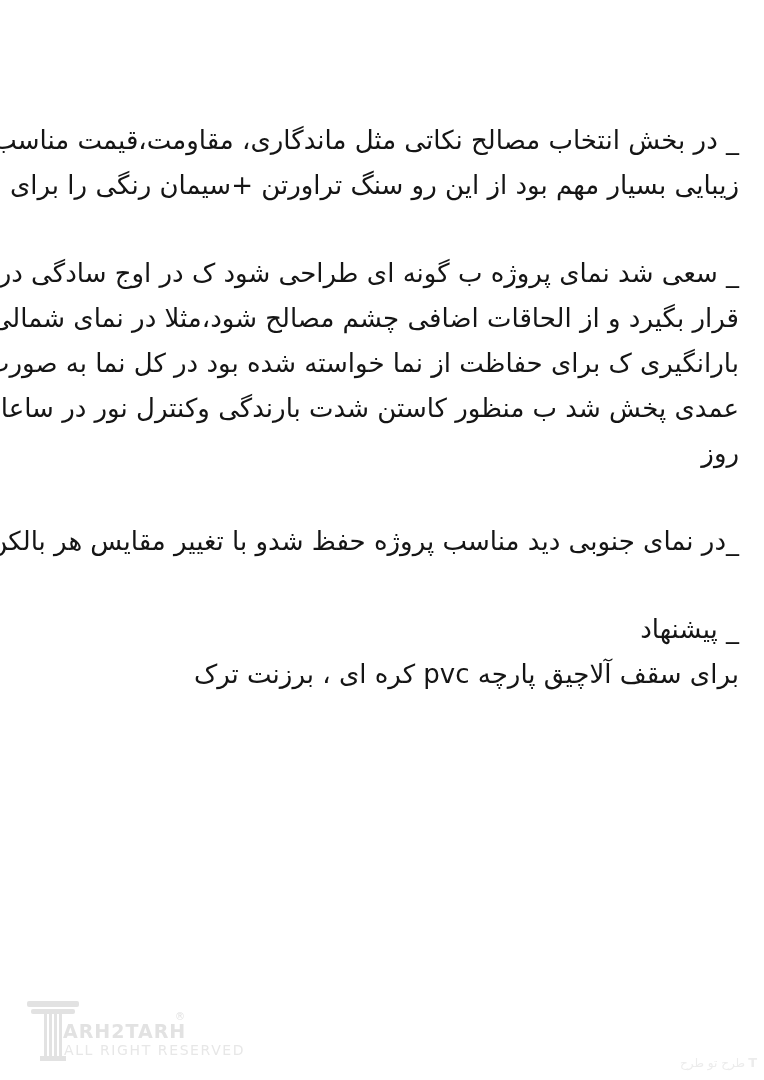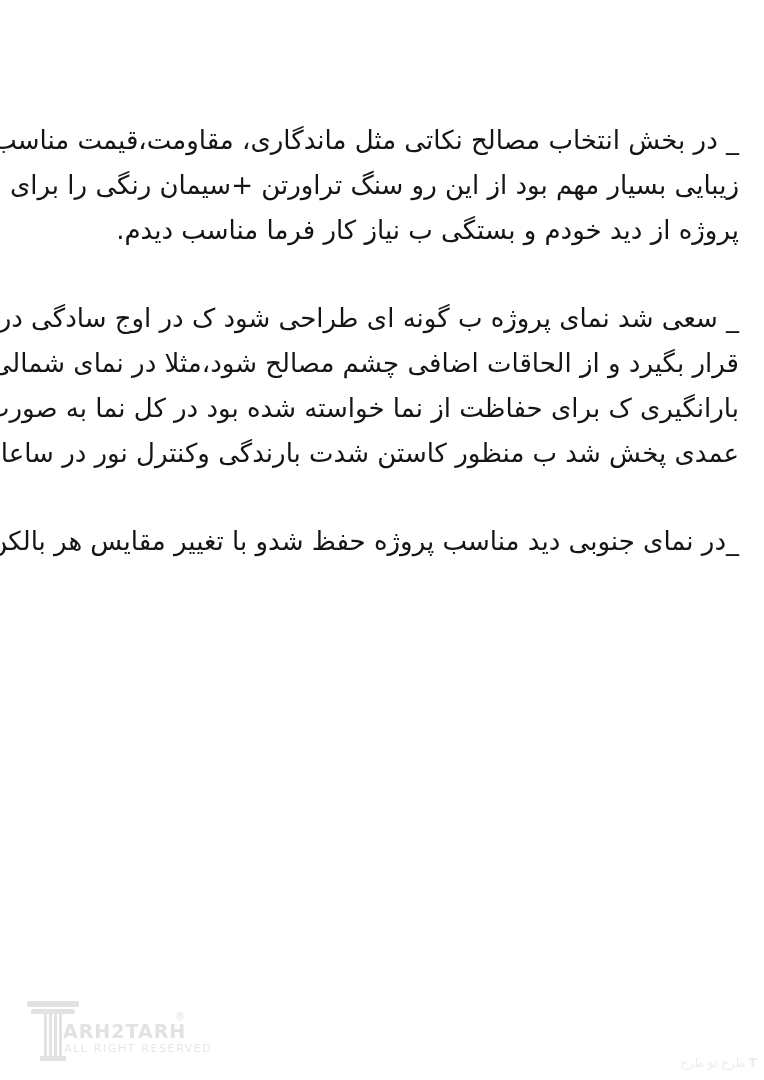--- a/index.html
+++ b/index.html
@@ -65,21 +65,21 @@
   }
   .wm-left .reg {
     position: absolute;
     left: 148px; top: 10px;
     font-size: 10px;
     color: #e2e2e2;
   }
   .wm-left .tag {
     position: absolute;
     left: 37px; top: 41px;
-    font-size: 11px;
+    font-size: 14px;
     letter-spacing: 1.6px;
     color: #e7e7e7;
     white-space: nowrap;
   }
   
   .wm-right {
     position: absolute;
     right: 7px;
     top: 1055px;
     color: #ececec;
@@ -96,34 +96,38 @@
 </head>
 <body>
 
 <div class="page">
 
   <div class="doc">
 
     <div class="para">
       <div class="line">_ در بخش انتخاب مصالح نکاتی مثل ماندگاری، مقاومت،قیمت مناسب و</div>
       <div class="line">زیبایی بسیار مهم بود از این رو سنگ تراورتن +سیمان رنگی را برای این</div>
-      <div class="line">پروژه از دید خودم و بستگی ب نیاز کار فرما مناسب دیدم.</div>
     </div>
 
     <div class="para">
       <div class="line">_ سعی شد نمای پروژه ب گونه ای طراحی شود ک در اوج سادگی در سایت</div>
       <div class="line">قرار بگیرد و از الحاقات اضافی چشم مصالح شود،مثلا در نمای شمالی</div>
       <div class="line">بارانگیری ک برای حفاظت از نما خواسته شده بود در کل نما به صورت</div>
       <div class="line">عمدی پخش شد ب منظور کاستن شدت بارندگی وکنترل نور در ساعاتی از</div>
+      <div class="line">روز</div>
     </div>
 
     <div class="para">
       <div class="line">_در نمای جنوبی دید مناسب پروژه حفظ شدو با تغییر مقایس هر بالکن ب</div>
     </div>
 
+    <div class="para">
+      <div class="line">_ پیشنهاد</div>
+      <div class="line">برای سقف آلاچیق پارچه pvc کره ای ، برزنت ترک</div>
+    </div>
 
   </div>
 
   <div class="wm-left">
     <span>
       <span class="bar1"></span>
       <span class="bar2"></span>
       <span class="shaft"></span>
       <span class="base"></span>
     </span>

